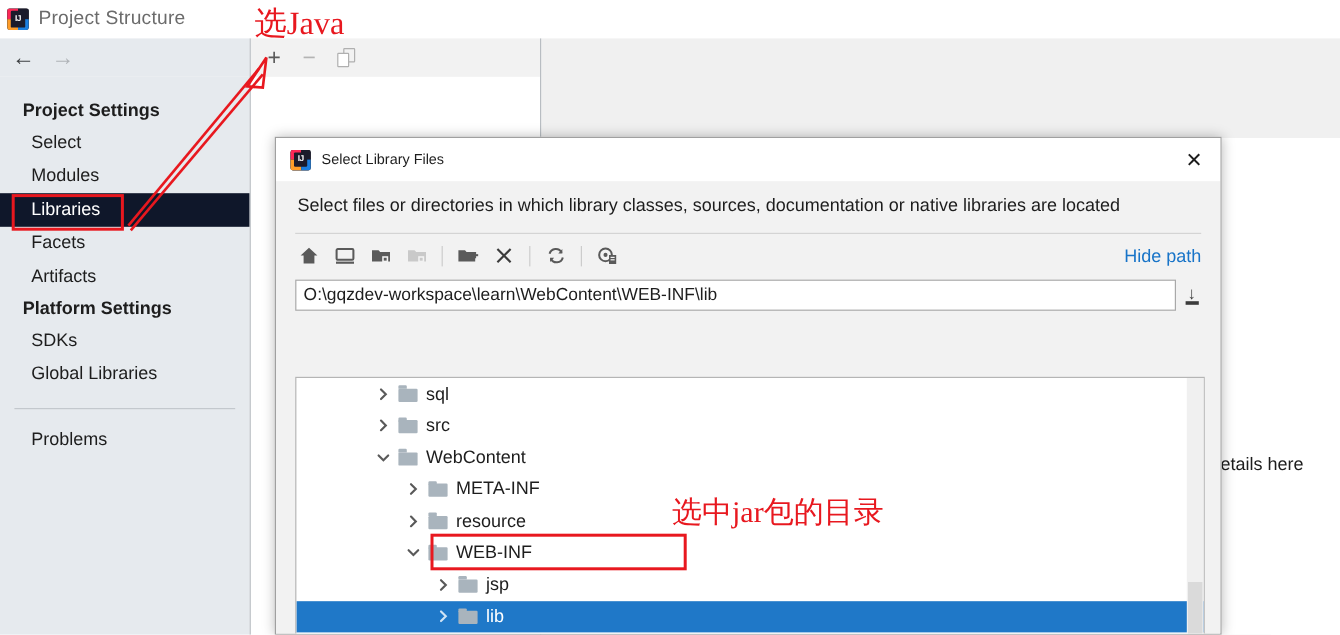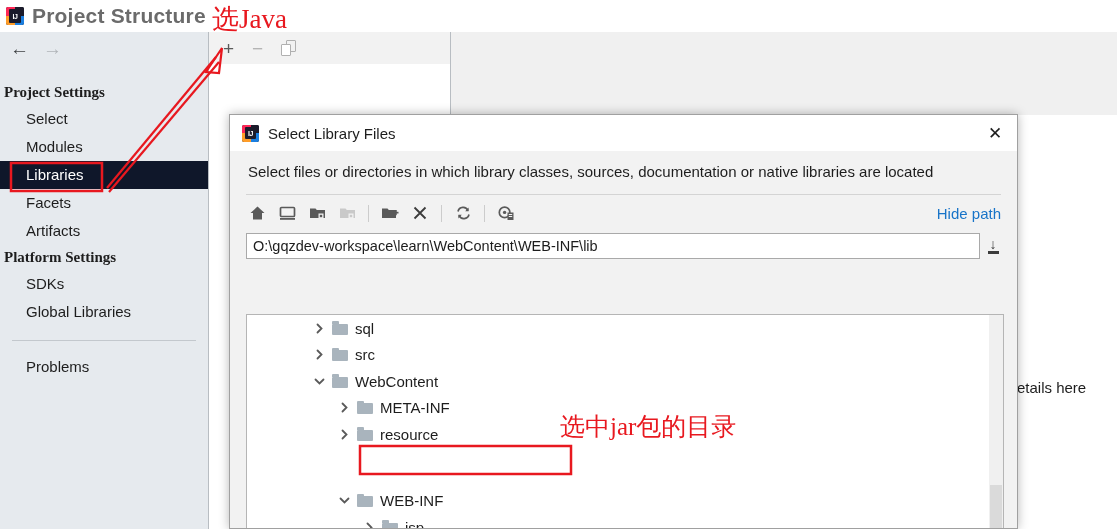--- a/index.html
+++ b/index.html
@@ -18,21 +18,21 @@
   .ps-titlebar {
     position: absolute; left: 0; top: 0; width: 1117px; height: 32px;
     background: #ffffff;
     display: flex; align-items: center;
   }
   .ps-title-icon {
     width: 18px; height: 18px; margin-left: 6px; margin-right: 8px;
     position: relative; flex: none;
   }
   .ps-title-text {
-    font-size: 21px; color: #6b6b6b; letter-spacing: .2px; font-weight: bold;
+    font-size: 16px; color: #6b6b6b; letter-spacing: .2px;
   }
 
   .ps-nav {
     position: absolute; left: 0; top: 32px; width: 208px; height: 32px;
     background: #e6eaee;
     display: flex; align-items: center; gap: 14px; padding-left: 10px;
   }
   .arrow-glyph { font-size: 19px; line-height: 1; }
   .arrow-back { color: #3c3f41; }
   .arrow-fwd  { color: #b0b4b8; }
@@ -42,22 +42,21 @@
     background: #e6eaee;
     padding-top: 16px;
   }
   .ps-divider-v {
     position: absolute; left: 208px; top: 32px; width: 1px; height: 497px;
     background: #b8bdc2;
   }
 
   .ps-group {
     font-size: 15px; font-weight: bold; color: #1d1d1d;
-    padding: 4px 0 4px 4px;
-    font-family: Liberation Serif, serif;
+    padding: 4px 0 4px 19px;
   }
   .ps-item {
     font-size: 15px; color: #1d1d1d;
     padding: 5px 0 5px 26px;
     line-height: 18px;
   }
   .ps-item.selected {
     background: #0f172a; color: #ffffff;
     width: 208px;
   }
@@ -113,21 +112,21 @@
     background: #ffffff;
     border: 1px solid #a0a0a0;
     box-shadow: 0 0 10px rgba(0,0,0,.28);
     overflow: hidden;
   }
   .dlg-title {
     height: 36px; background: #ffffff;
     display: flex; align-items: center; padding: 0 8px 0 12px;
   }
   .dlg-title-icon { width: 17px; height: 17px; position: relative; margin-right: 9px; flex: none; }
-  .dlg-title-text { font-size: 15px; color: #1d1d1d; flex: 1; }
+  .dlg-title-text { font-size: 12px; color: #1d1d1d; flex: 1; }
   .dlg-close {
     width: 28px; height: 26px; display: flex; align-items: center; justify-content: center;
     font-size: 17px; color: #1d1d1d; font-weight: 300;
   }
 
   .dlg-body { background: #f2f2f2; padding: 0; height: 378px; position: relative; }
 
   .dlg-hint {
     font-size: 15px; color: #1d1d1d;
     padding: 12px 16px 14px 18px;
@@ -448,21 +447,21 @@
                 <svg width="11" height="11" viewBox="0 0 11 11">
                   <path d="M3.5 1.5 L7.5 5.5 L3.5 9.5" stroke="currentColor" stroke-width="1.8" fill="none" stroke-linecap="round"></path>
                 </svg>
               </span>
               <span class="folder">
                 <span class="tab"></span>
                 <span class="body"></span>
               </span>
               <span class="tree-label">resource</span>
             </div>
-            <div class="tree-row" style="padding-left: 89px; margin-top: 40px;">
+            <div class="tree-row" style="padding-left: 89px;">
               <span class="twisty">
                 <svg width="11" height="11" viewBox="0 0 11 11">
                   <path d="M1.5 3.5 L5.5 7.5 L9.5 3.5" stroke="currentColor" stroke-width="1.8" fill="none" stroke-linecap="round"></path>
                 </svg>
               </span>
               <span class="folder">
                 <span class="tab"></span>
                 <span class="body"></span>
               </span>
               <span class="tree-label">WEB-INF</span>

